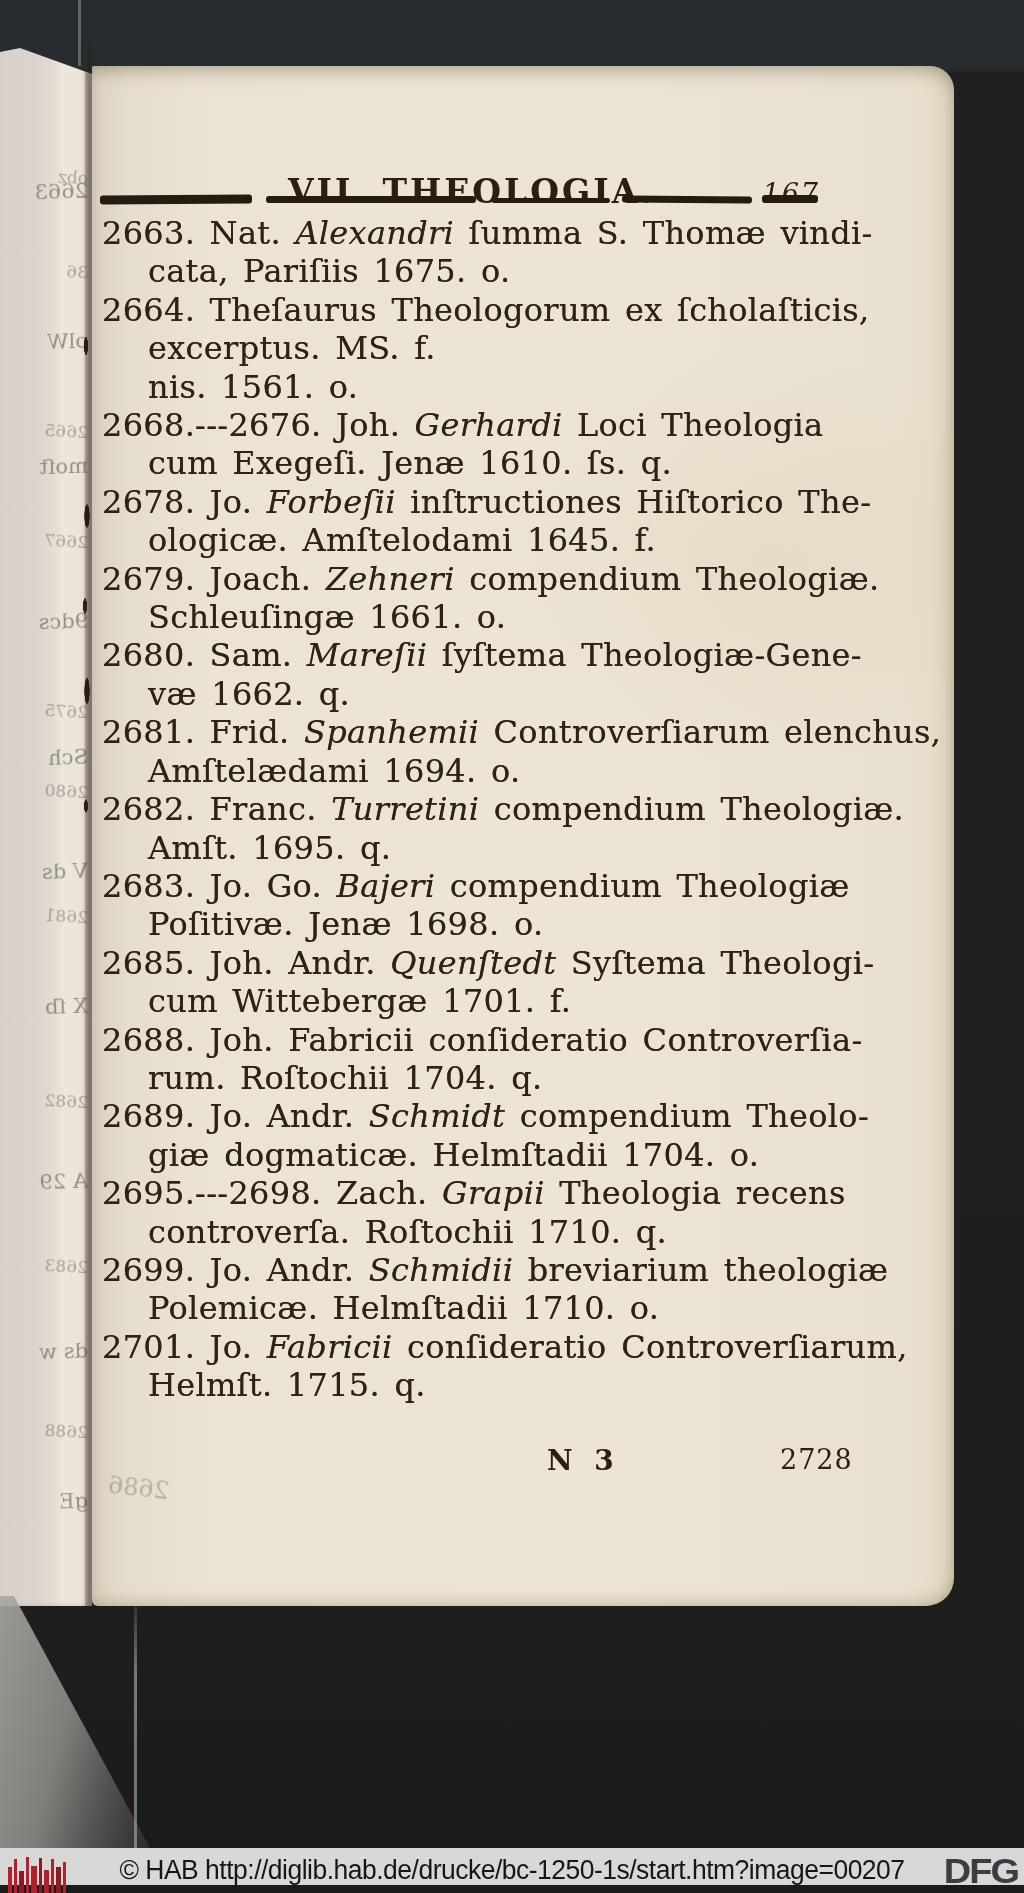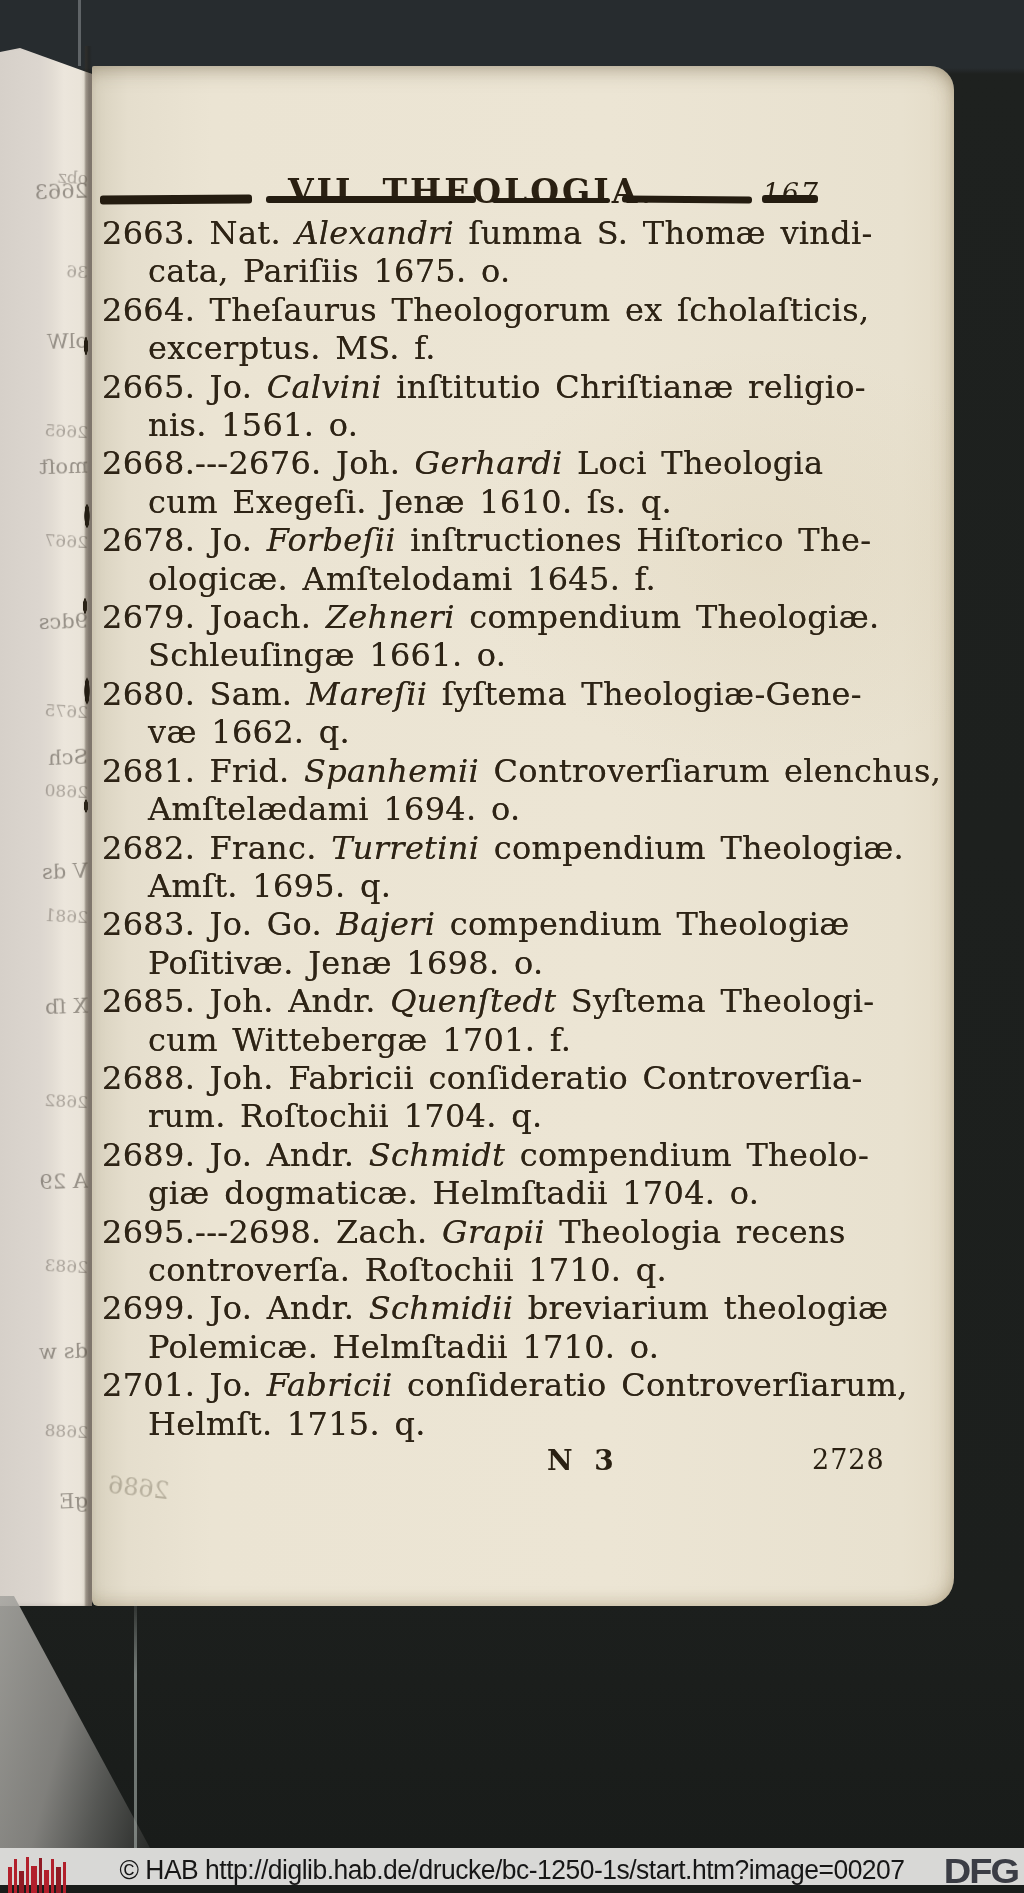--- a/index.html
+++ b/index.html
@@ -49,21 +49,21 @@
 
   .entries{position:absolute;top:148px;left:10px;width:720px;}
   .line{font-size:32px;line-height:38.4px;white-space:nowrap;word-spacing:4px;
         letter-spacing:.3px;text-align:justify;text-align-last:justify;
         text-shadow:0 0 .6px rgba(45,35,21,.7);}
   .line.cont{padding-left:46px;text-align-last:auto;width:auto;white-space:normal;}
   .it{font-style:italic;}
 
   .sig-line{position:absolute;top:1378px;left:0;width:100%;height:40px;padding-left:32px;}
   .sig{position:absolute;left:455px;font-size:28px;font-weight:bold;letter-spacing:6px;color:#2a2012;}
-  .catchword{position:absolute;left:688px;font-size:27px;color:#2a2012;letter-spacing:1px;margin-left:32px;}
+  .catchword{position:absolute;left:688px;font-size:27px;color:#2a2012;letter-spacing:1px;}
   .page-ghost{position:absolute;left:16px;top:1408px;font-size:24px;color:rgba(95,85,65,.35);
     transform:scaleX(-1) rotate(-6deg);filter:blur(.6px);}
 
   
   .bottom-wedge{position:absolute;left:0;top:1596px;width:150px;height:252px;
     background:linear-gradient(105deg,#a8a7a2 0%,#8b8a86 45%,#5c5d5a 70%,#2c2e2c 100%);
     clip-path:polygon(0 0,14px 0,150px 100%,0 100%);opacity:.9;}
   .glass-line{position:absolute;left:134px;top:1600px;width:3px;height:248px;
     background:linear-gradient(180deg,rgba(190,195,190,.1),rgba(190,200,195,.55) 30%,rgba(190,200,195,.5));}
   .cover-edge-line{position:absolute;left:78px;top:0;width:3px;height:66px;background:rgba(200,205,210,.35);}
@@ -131,21 +131,20 @@
     <div class="entries">
         <div>
           <div class="line"><span>2663. Nat. </span><span class="it">Alexandri</span><span> ſumma S. Thomæ vindi-</span></div>
           <div class="line cont"><span>cata, Pariſiis 1675. o.</span></div>
         </div>
         <div>
           <div class="line"><span>2664. Theſaurus Theologorum ex ſcholaſticis,</span></div>
           <div class="line cont"><span>excerptus. MS. f.</span></div>
         </div>
         <div>
-          <div class="line"><span>2665. Jo. </span><span class="it">Calvini</span><span> inſtitutio Chriſtianæ religio-</span></div>
           <div class="line cont"><span>nis. 1561. o.</span></div>
         </div>
         <div>
           <div class="line"><span>2668.---2676. Joh. </span><span class="it">Gerhardi</span><span> Loci Theologia</span></div>
           <div class="line cont"><span>cum Exegeſi. Jenæ 1610. ſs. q.</span></div>
         </div>
         <div>
           <div class="line"><span>2678. Jo. </span><span class="it">Forbeſii</span><span> inſtructiones Hiſtorico The-</span></div>
           <div class="line cont"><span>ologicæ. Amſtelodami 1645. f.</span></div>
         </div>

